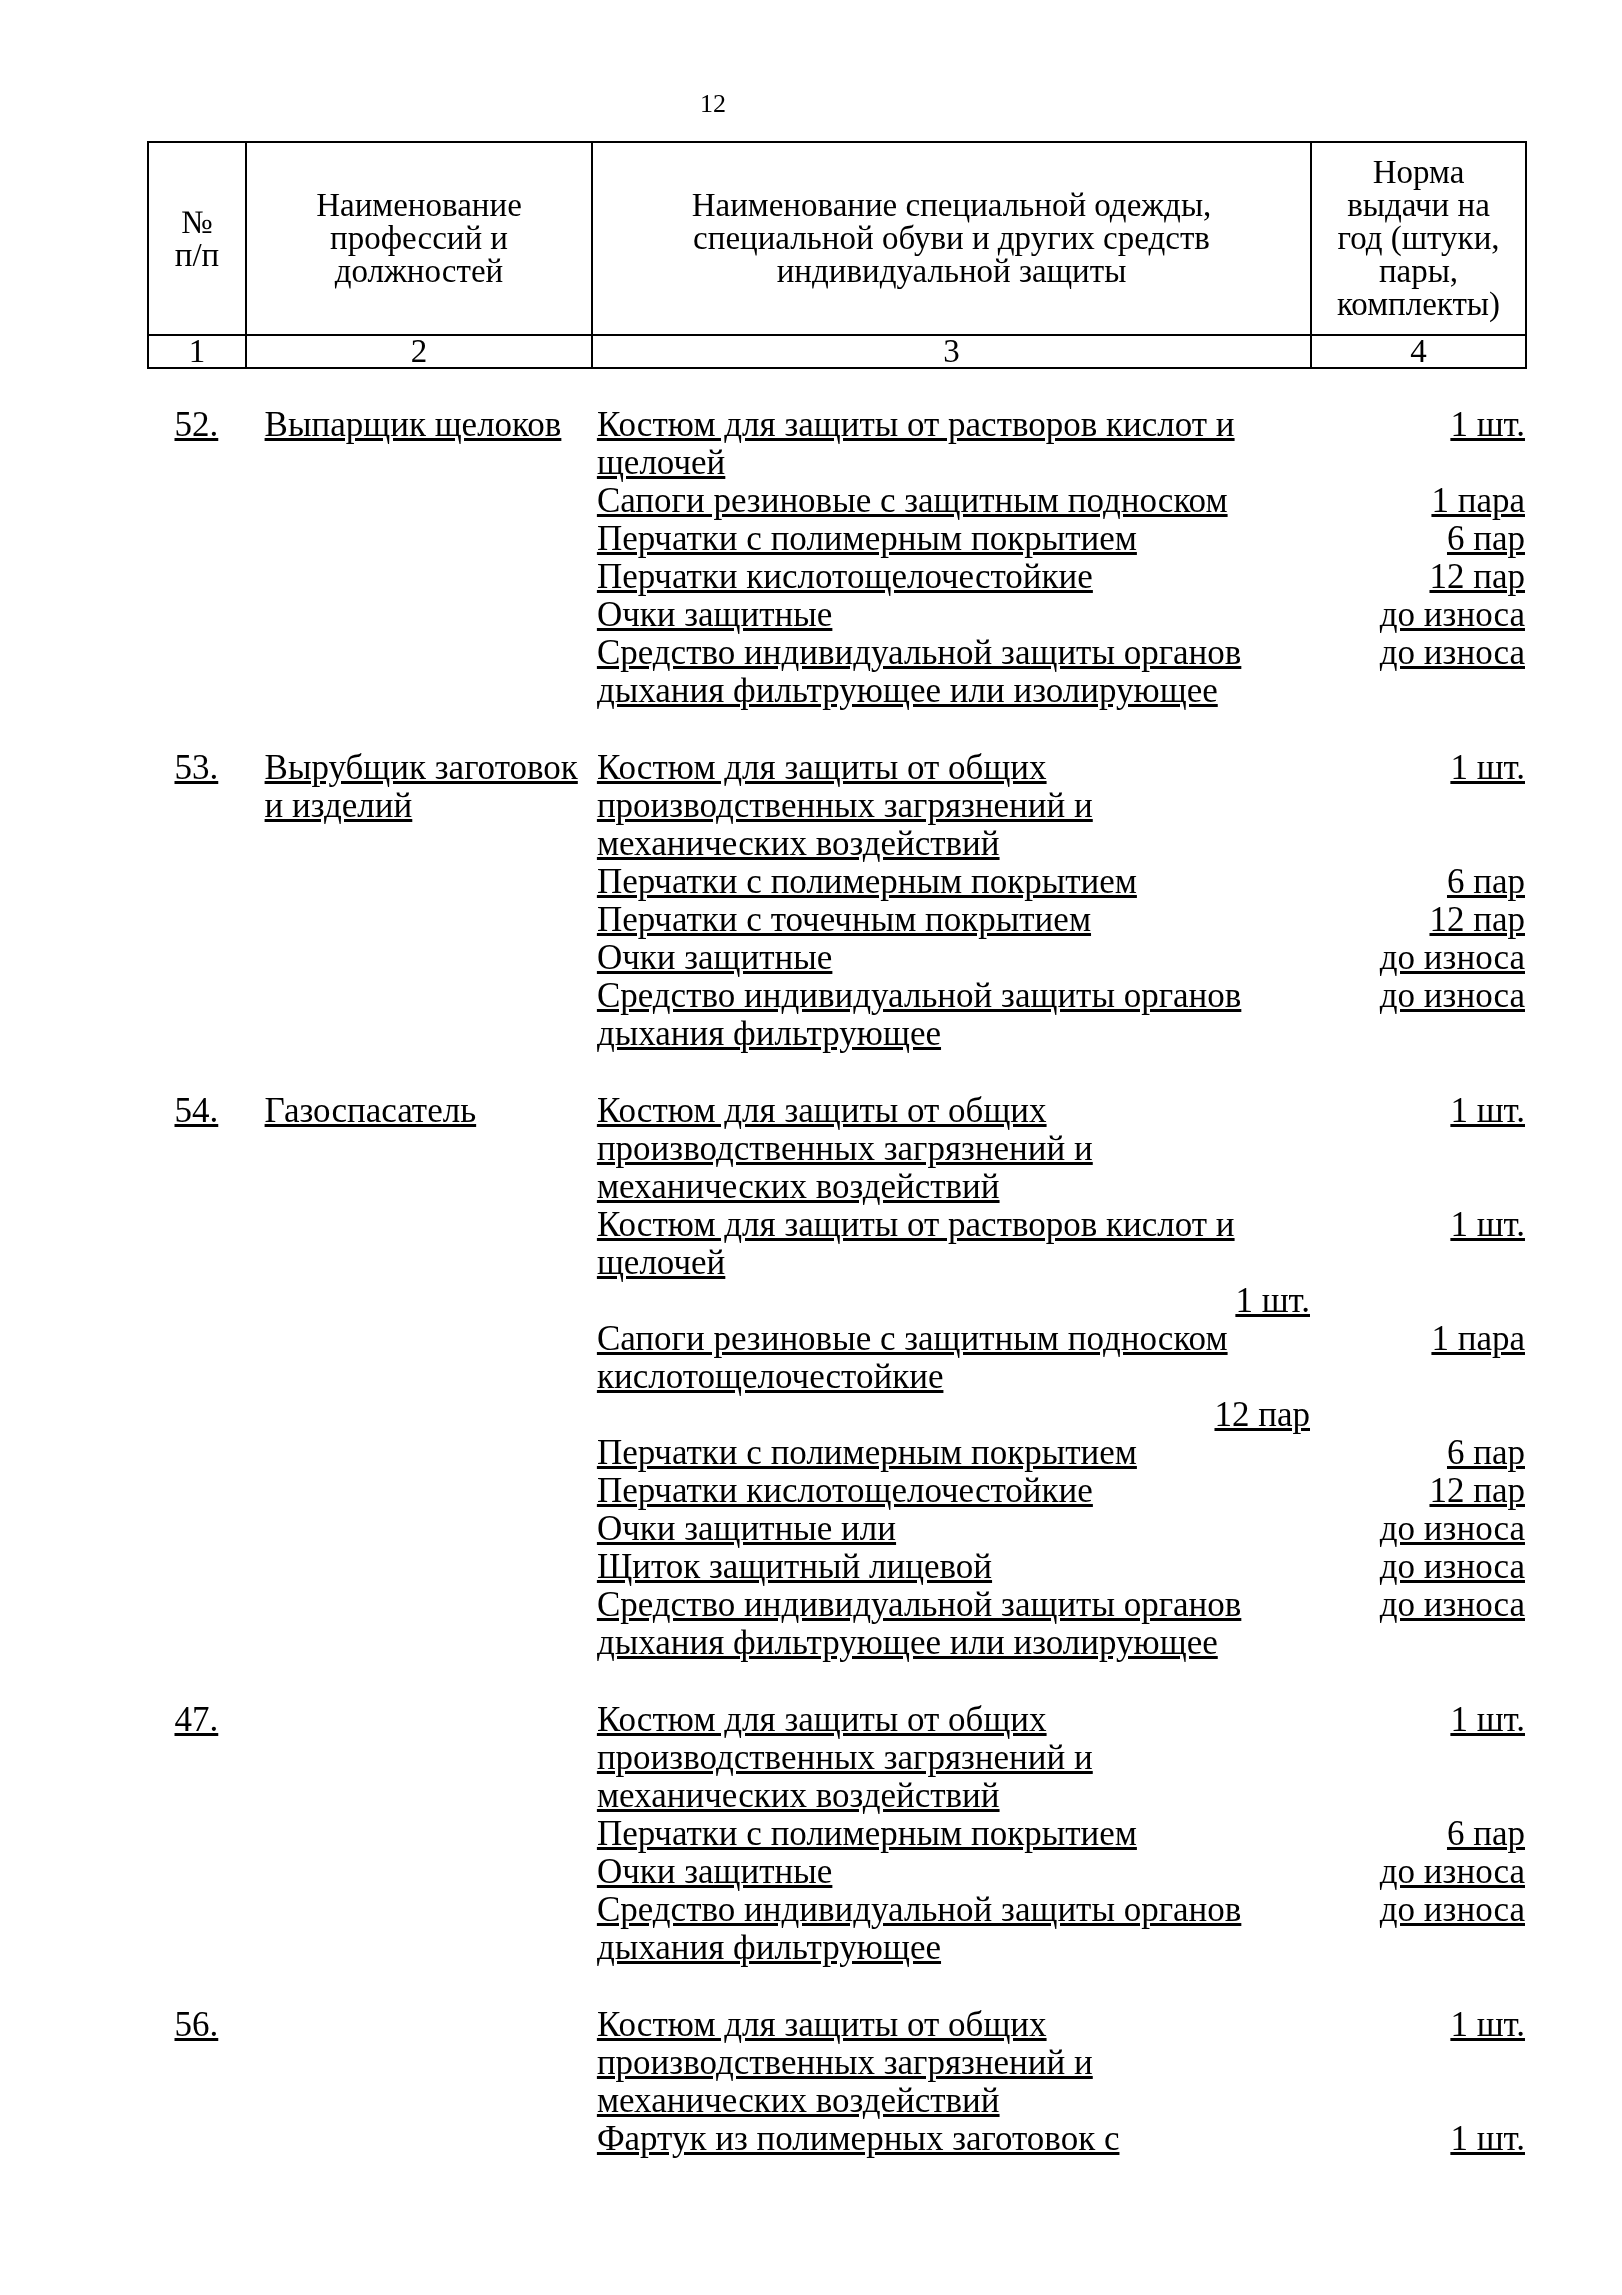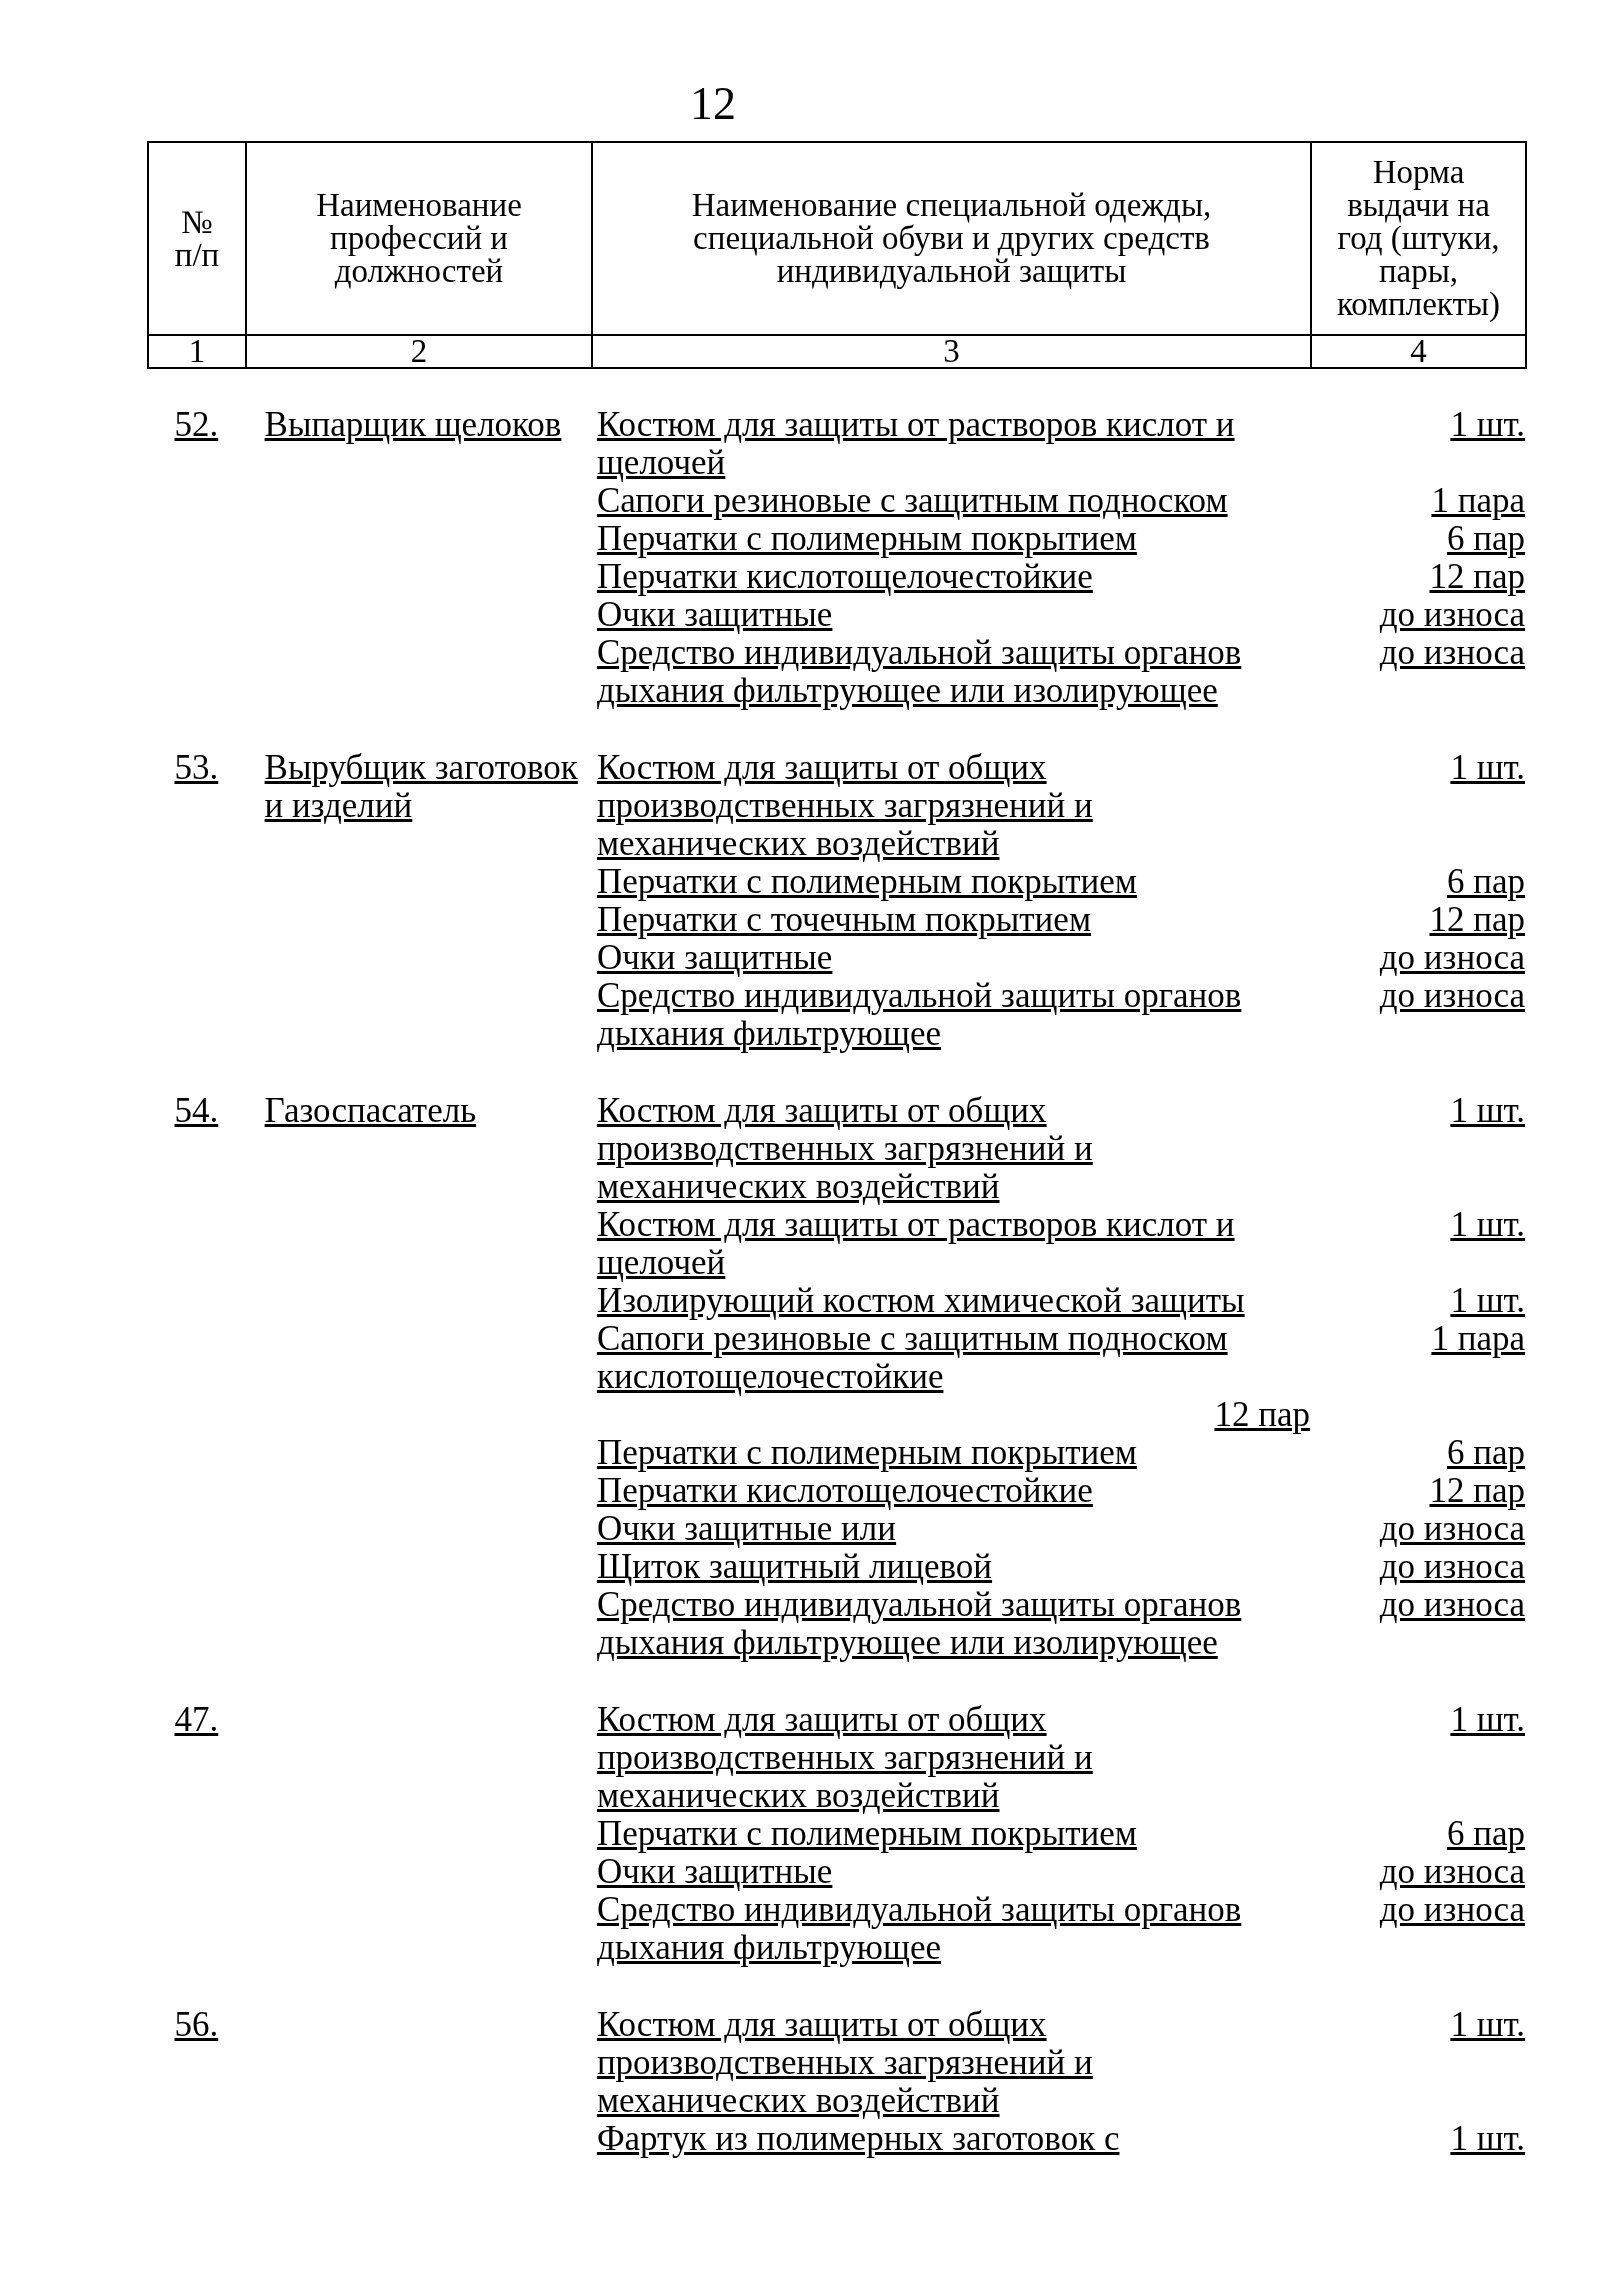--- a/index.html
+++ b/index.html
@@ -1,19 +1,19 @@
 <!DOCTYPE html>
 <html style="font-size:10.5px"><head>
 <meta charset="utf-8">
 <style>
   html, body { margin: 0; padding: 0; background: #ffffff; }
   body { width: 1623px; height: 2295px; position: relative; overflow: hidden;
          font-family: "Liberation Serif", "DejaVu Serif", serif; color: #000; }
   .page-number { position: absolute; top: 84px; left: 0; width: 1426px; text-align: center;
-                 font-size: 46px; line-height: 39px; }
+                 font-size: 26px; line-height: 39px; }
   table.header { position: absolute; left: 147px; top: 141px; width: 1377px;
                  border-collapse: collapse; table-layout: fixed; }
   table.header td { border: 2px solid #000; text-align: center; vertical-align: middle;
                     font-size: 33px; line-height: 33px; padding: 0 3.9px; }
   table.header tr.head td { height: 191px; }
   table.header tr.nums td { height: 31px; font-size: 33px; line-height: 31px; }
   .body { position: absolute; left: 147px; top: 406px; width: 1377px; }
   .group { display: grid; grid-template-columns: 98px 346px 719px 215px; margin-bottom: 39px; text-decoration: underline; }
   .num { padding-left: 27.5px; font-size: 35px; line-height: 38px; }
   .prof { padding-left: 19.6px; font-size: 35px; line-height: 38px; white-space: pre-line; }
@@ -123,21 +123,20 @@
       <div class="items">
         <div class="item">
           <div class="item-name">Костюм для защиты от общих производственных загрязнений и механических воздействий</div>
           <div class="item-qty">1 шт.</div>
         </div>
         <div class="item">
           <div class="item-name">Костюм для защиты от растворов кислот и щелочей</div>
           <div class="item-qty">1 шт.</div>
         </div>
         <div class="item">
-          <div class="item-name">Изолирующий костюм химической защиты</div>
           <div class="item-qty">1 шт.</div>
         </div>
         <div class="item">
           <div class="item-name">Сапоги резиновые с защитным подноском кислотощелочестойкие</div>
           <div class="item-qty">1 пара</div>
         </div>
         <div class="item">
           <div class="item-qty">12 пар</div>
         </div>
         <div class="item">

